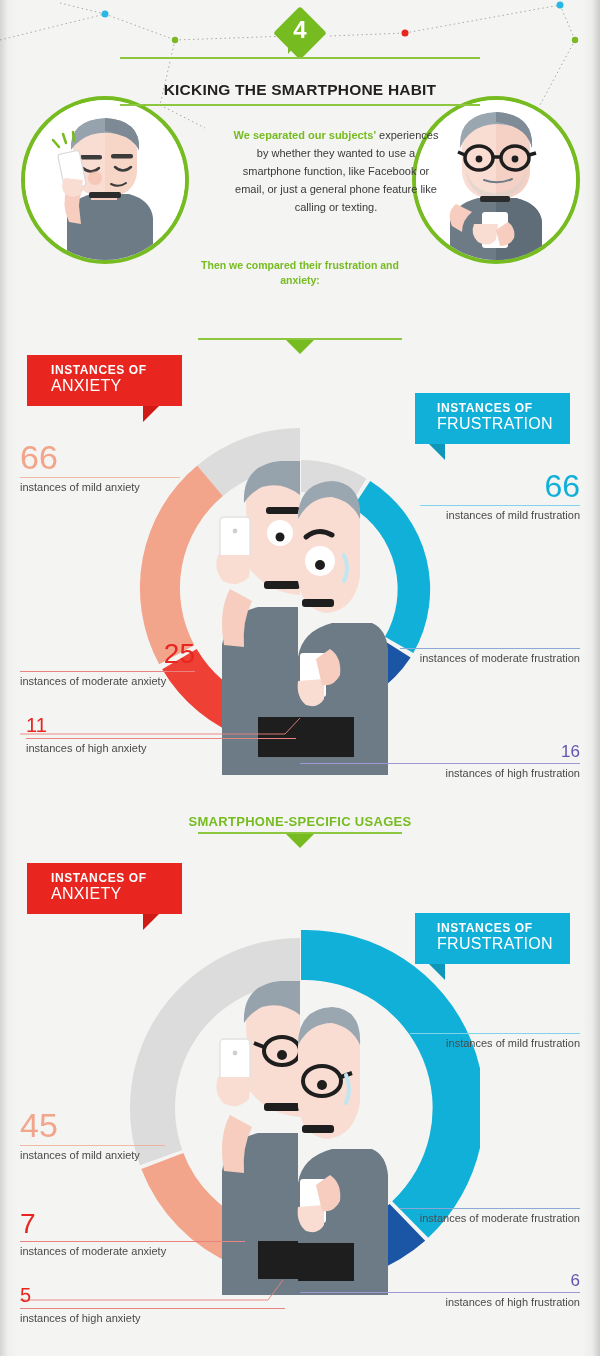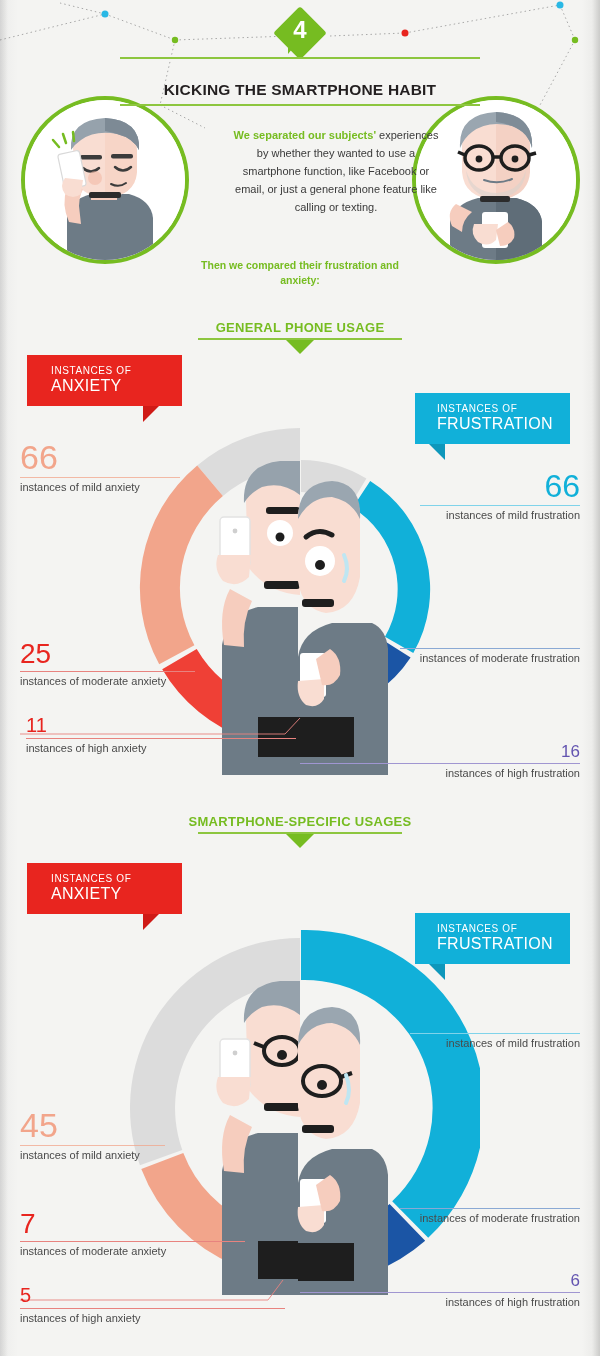--- a/index.html
+++ b/index.html
@@ -51,21 +51,21 @@
   .sec-head { position:absolute; width:600px; text-align:center; z-index:6; }
   .sec-head .lbl { display:inline-block; font-size:13px; font-weight:bold; color:#76bc21;
      letter-spacing:.3px; padding-bottom:4px; }
   .sec-rule { position:absolute; left:198px; width:204px; height:2px; background:#8dc63f; }
   .sec-arrow { position:absolute; left:286px; width:0;height:0;
      border-left:14px solid transparent; border-right:14px solid transparent;
      border-top:14px solid #76bc21; }
 
   
   .callout { position:absolute; z-index:14; padding:10px 0 10px 24px; }
-  .callout .l1 { font-size:10px; color:#ffffff; letter-spacing:.6px; line-height:11px; }
+  .callout .l1 { font-size:12px; color:#ffffff; letter-spacing:.6px; line-height:11px;font-weight:bold; }
   .callout .l2 { font-size:16px; color:#ffffff; letter-spacing:.3px; line-height:20px; }
   .callout .tail { position:absolute; width:0; height:0; }
   .c-red { background:#e8251f; width:155px; }
   .c-red .tail { left:116px; bottom:-16px;
      border-left:16px solid #cf1a16; border-bottom:16px solid transparent; }
   .c-blue { background:#11b0d9; width:155px; text-align:left; padding-left:22px; }
   .c-blue .tail { left:14px; bottom:-16px;
      border-right:16px solid #0e97bb; border-bottom:16px solid transparent; }
 
   
@@ -191,23 +191,20 @@
       <path d="M58,124 q-4,10 4,18 q10,6 18,-2 l2,-16 z" fill="#f9ddd2"></path>
       <path d="M92,122 q8,6 6,16 q-4,8 -14,8 l-4,-16 z" fill="#f6cdbe"></path>
     </svg>
   </div>
 
   <div class="intro">
     <span class="hl">We separated our subjects'</span><span> experiences by whether they wanted to use a smartphone function, like Facebook or email, or just a general phone feature like calling or texting.</span>
   </div>
   <div class="compared">Then we compared their frustration and anxiety:</div>
 
-  <div class="sec-head" style="top:318px;">
-    <span class="lbl">GENERAL PHONE USAGE</span>
-  </div>
   <div class="sec-rule" style="top:338px;"></div>
   <div class="sec-arrow" style="top:340px;"></div>
 
   <div class="callout c-red" style="left:27px; top:355px;">
     <div class="l1">INSTANCES OF</div>
     <div class="l2">ANXIETY</div>
     <span class="tail"></span>
   </div>
   <div class="callout c-blue" style="left:415px; top:393px;">
     <div class="l1">INSTANCES OF</div>
@@ -270,21 +267,21 @@
       <path d="M32,168 q12,8 10,26 q-6,12 -18,10 l-6,-26 z" fill="#f6cdbe"></path>
     </g>
   </svg>
 
   <div class="vlabel" style="left:20px; top:440px; width:160px;">
     <div class="num" style="font-size:34px; color:#f2a58b;">66</div>
     <div class="rule" style="background:#f2a58b; width:160px; opacity:.75;"></div>
     <div class="cap">instances of mild anxiety</div>
   </div>
   <div class="vlabel" style="left:20px; top:640px; width:175px;">
-    <div class="num" style="font-size:28px; color:#e8251f;">25</div>
+    <div class="num" style="font-size:28px; color:#e8251f;text-align:right;">25</div>
     <div class="rule" style="background:#e8837f; width:175px;"></div>
     <div class="cap">instances of moderate anxiety</div>
   </div>
   <div class="vlabel" style="left:20px; top:715px; width:270px;margin-left:6px;">
     <div class="num" style="font-size:20px; color:#e8251f;">11</div>
     <div class="rule" style="background:#e8837f; width:270px;"></div>
     <div class="cap">instances of high anxiety</div>
   </div>
 
   <div class="vlabel right" style="left:420px; top:470px; width:160px;">

